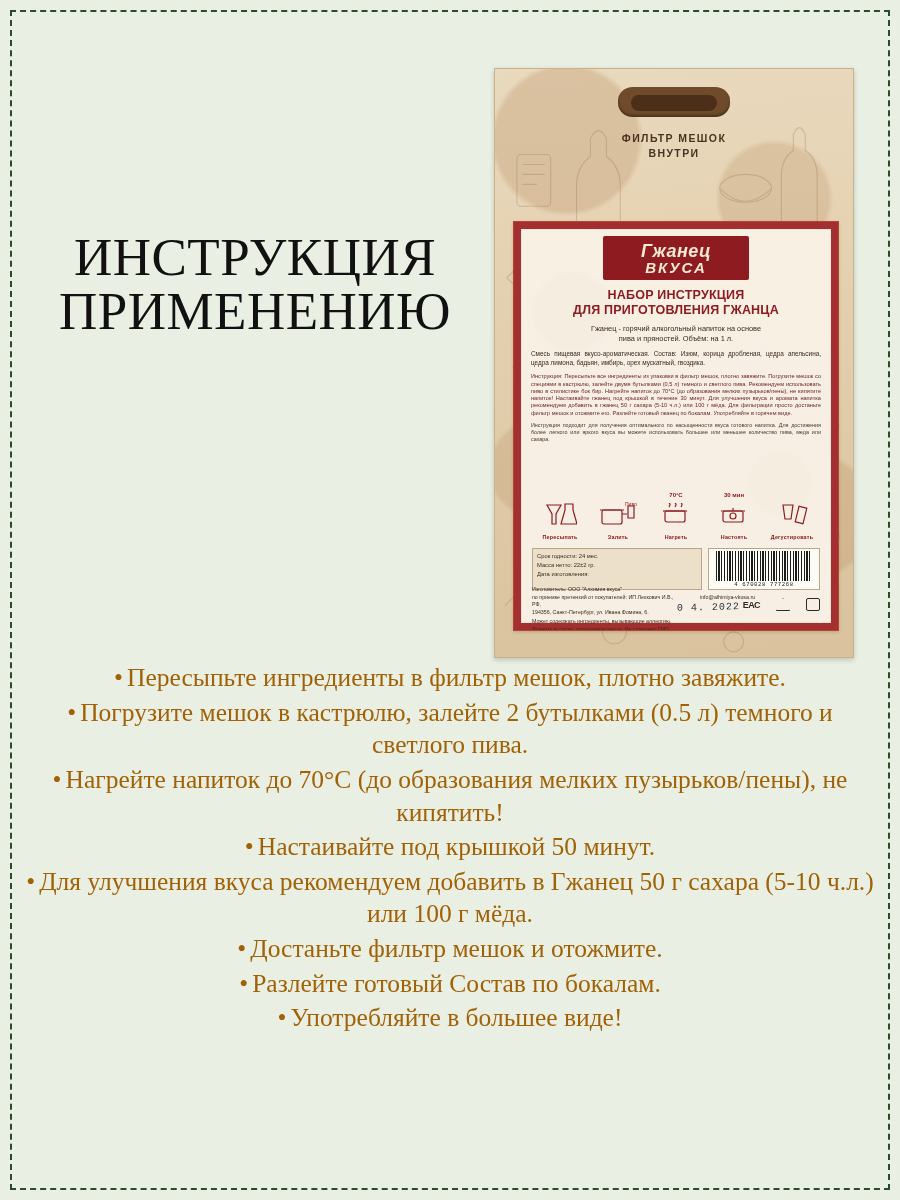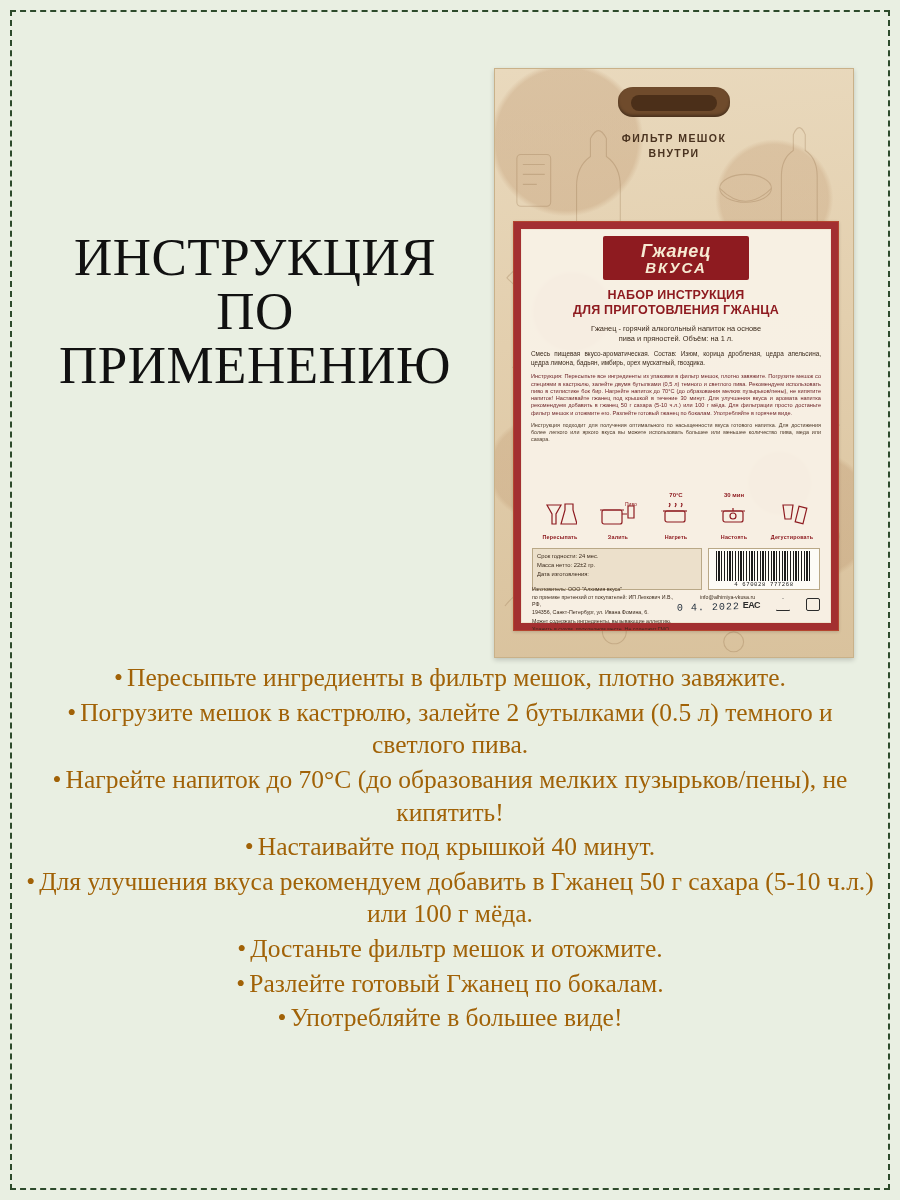--- a/index.html
+++ b/index.html
@@ -362,21 +362,20 @@
 </style>
 </head>
 <body>
 
 <div class="canvas">
 
   <div class="page-border"></div>
 
   <div class="heading">
     <span class="l1">ИНСТРУКЦИЯ</span>
-    <span class="l2">ПО</span>
     <span class="l3">ПРИМЕНЕНИЮ</span>
   </div>
 
   <div class="product-photo">
     <div class="pack">
 
       <svg class="doodles" viewBox="0 0 360 590" preserveAspectRatio="none">
         <g stroke="#8d6a44" fill="none" stroke-width="1.1" opacity="0.55">
           <rect x="22" y="86" width="34" height="52" rx="4"></rect>
           <path d="M28 96 h22 M28 106 h22 M28 116 h14"></path>
@@ -537,21 +536,21 @@
         </div>
       </div>
     </div>
   </div>
 
   <div class="steps-list">
     <ul>
       <li><span class="bullet">•</span><span>Пересыпьте ингредиенты в фильтр мешок, плотно завяжите.</span></li>
       <li><span class="bullet">•</span><span>Погрузите мешок в кастрюлю, залейте 2 бутылками (0.5 л) темного и светлого пива.</span></li>
       <li><span class="bullet">•</span><span>Нагрейте напиток до 70°С (до образования мелких пузырьков/пены), не кипятить!</span></li>
-      <li><span class="bullet">•</span><span>Настаивайте под крышкой 40 минут.</span></li>
+      <li><span class="bullet">•</span><span>Настаивайте под крышкой 50 минут.</span></li>
       <li><span class="bullet">•</span><span>Для улучшения вкуса рекомендуем добавить в Гжанец 50 г сахара (5-10 ч.л.) или 100 г мёда.</span></li>
       <li><span class="bullet">•</span><span>Достаньте фильтр мешок и отожмите.</span></li>
-      <li><span class="bullet">•</span><span>Разлейте готовый Гжанец по бокалам.</span></li>
+      <li><span class="bullet">•</span><span>Разлейте готовый Состав по бокалам.</span></li>
       <li><span class="bullet">•</span><span>Употребляйте в большее виде!</span></li>
     </ul>
   </div>
 
 </div>
 
 </body></html>

